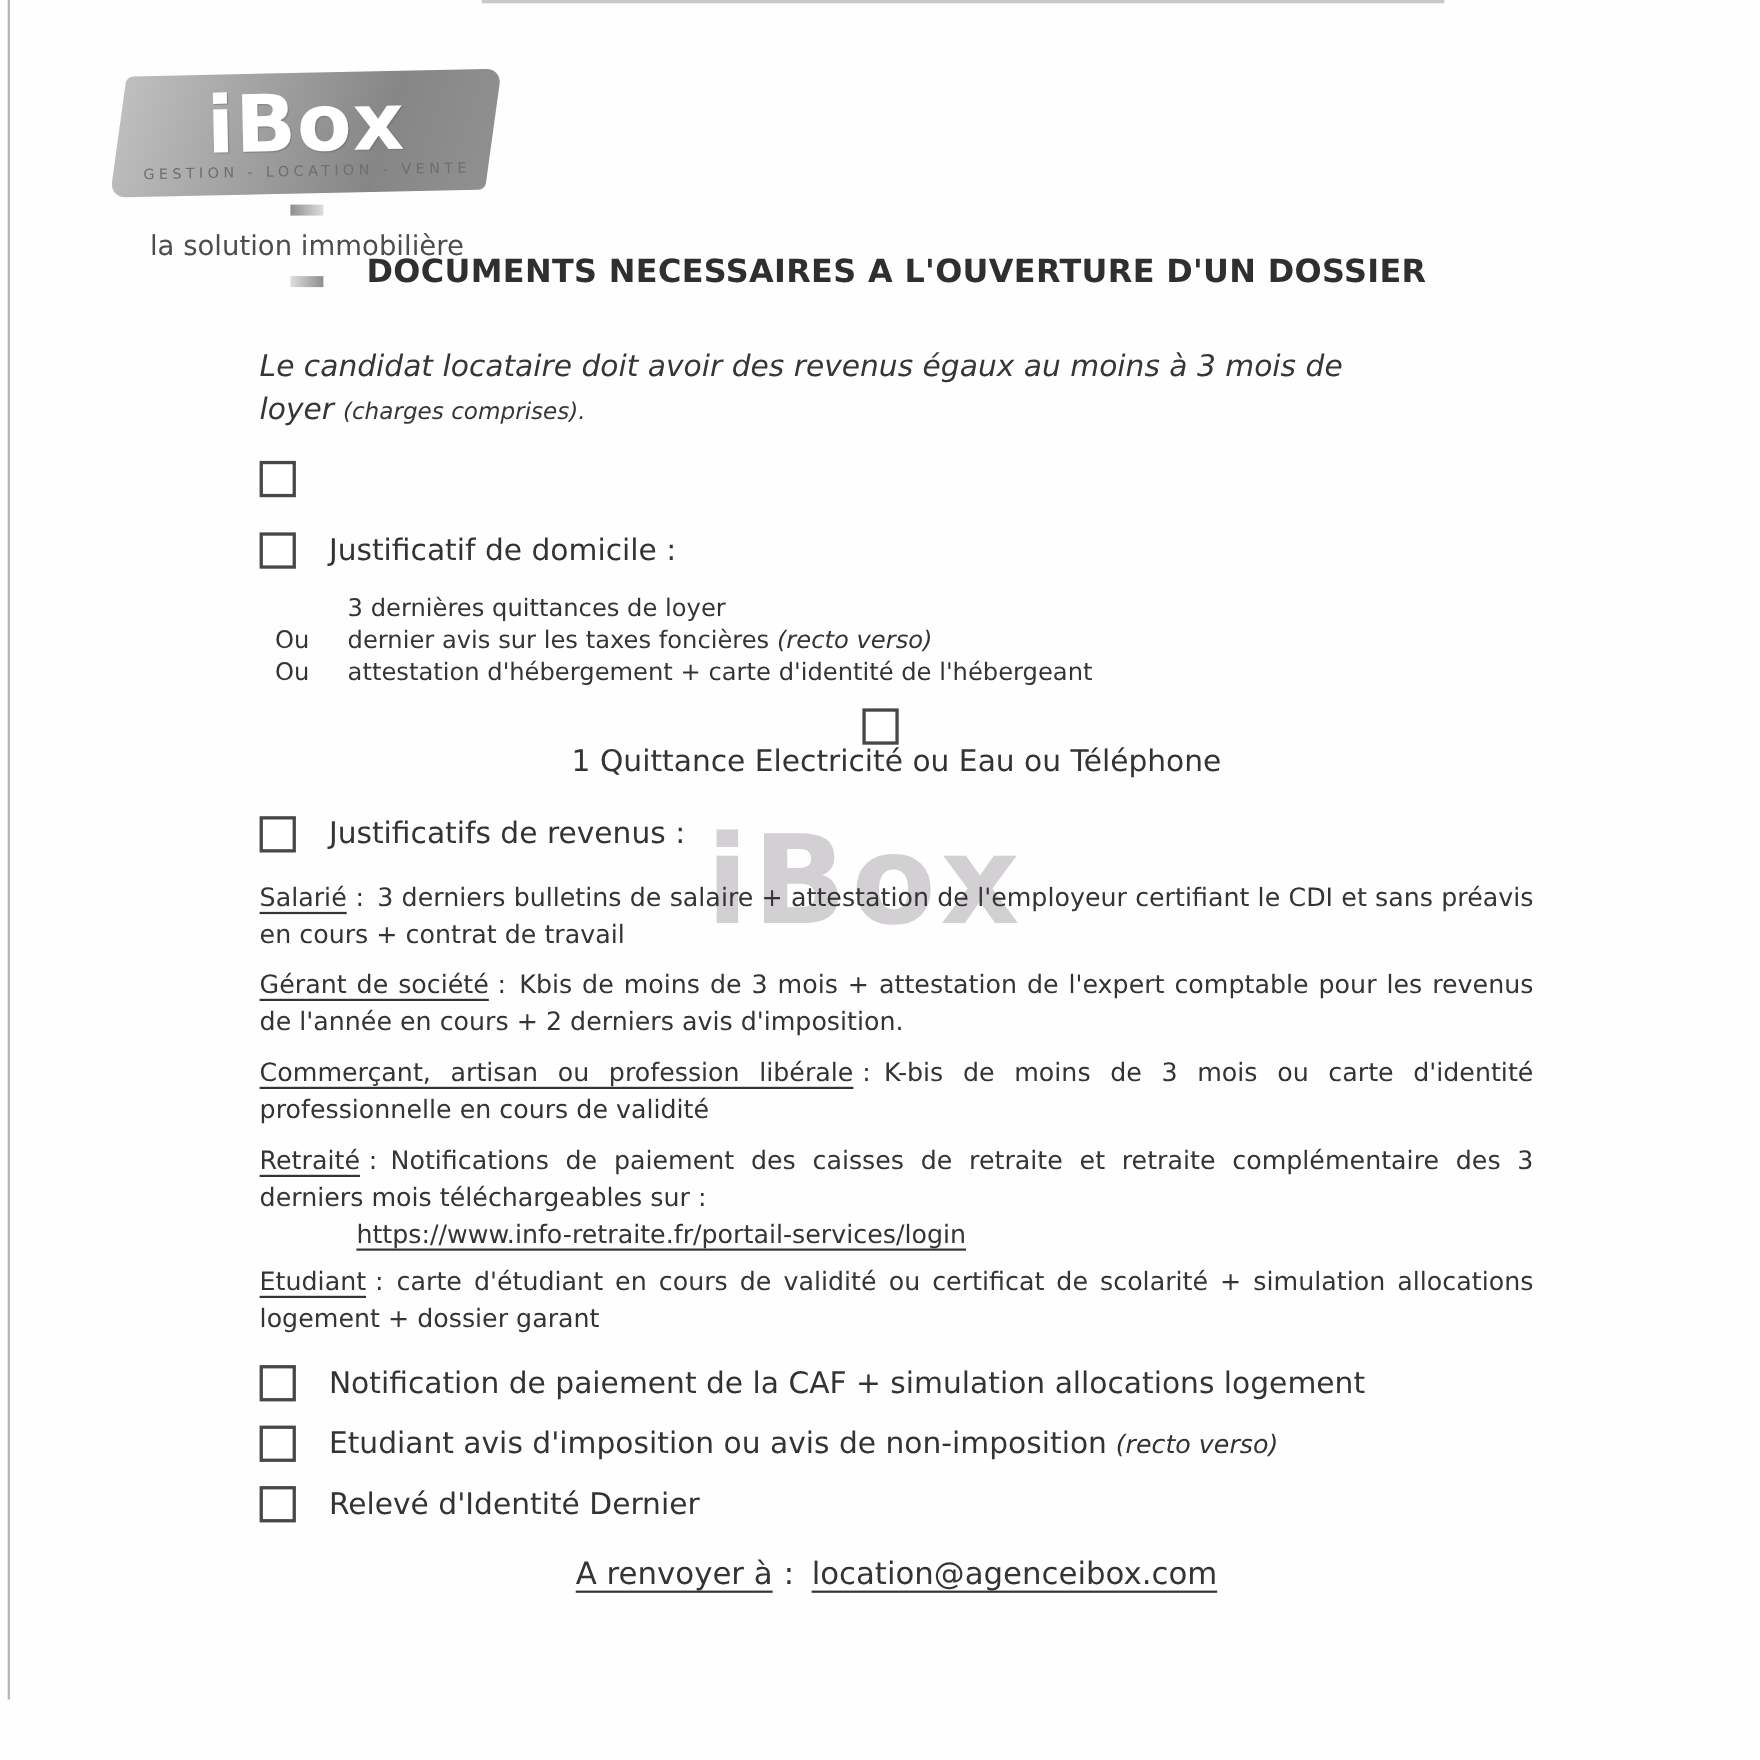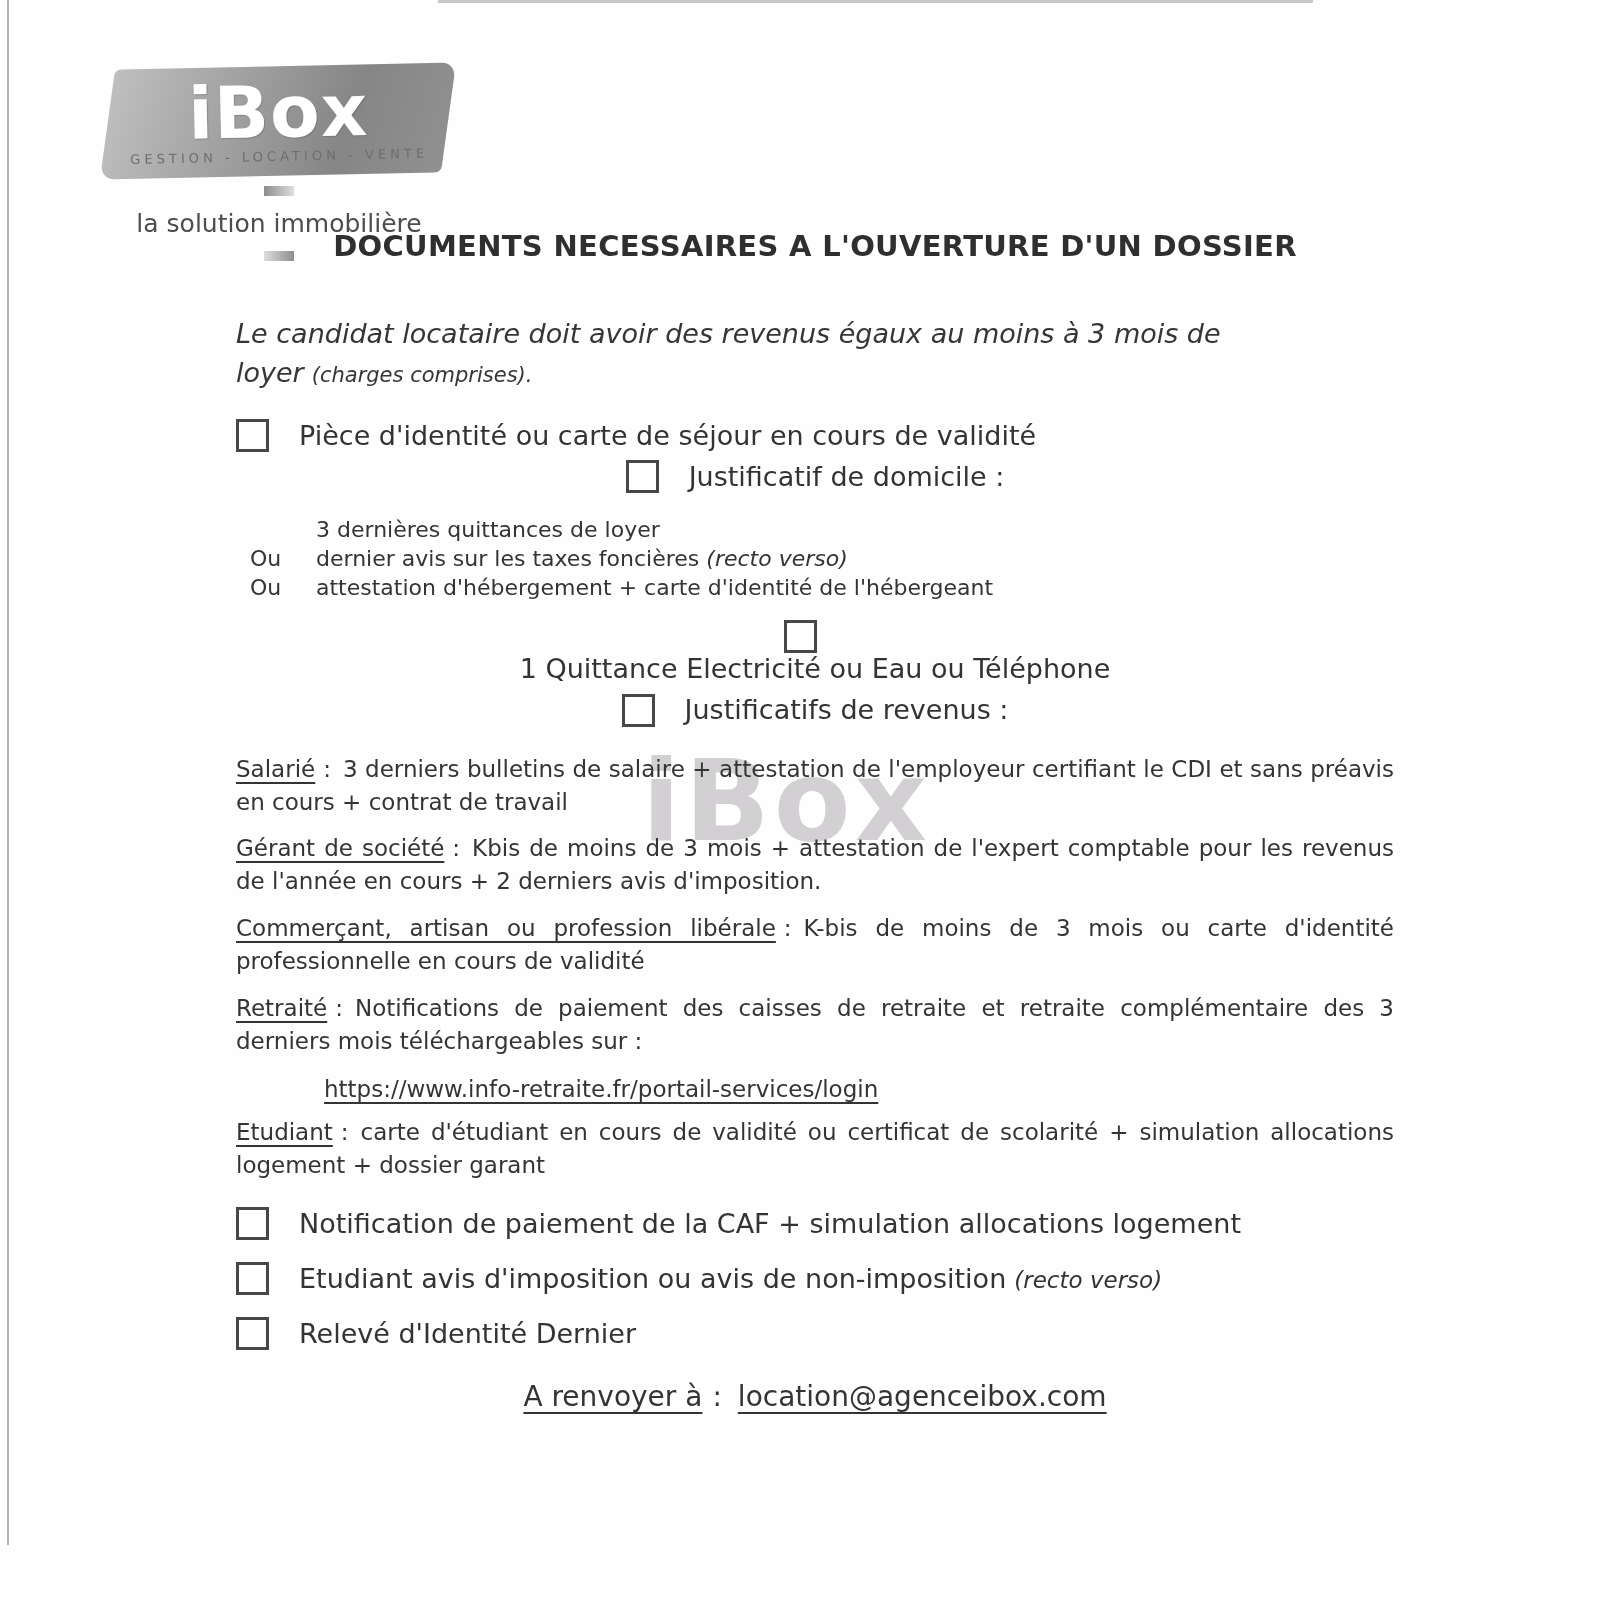--- a/index.html
+++ b/index.html
@@ -63,36 +63,36 @@
   .check-row { display:flex; align-items:center; }
   .checkbox {
     width:27px; height:27px; flex:none;
     border:3px solid #474747; background:#fff;
     margin-right:30px;
   }
   .check-label { font-size:27px; color:#333333; line-height:1.2; }
   .check-note { font-size:23px; font-style:italic; margin-left:8px; }
 
   .mt12 { margin-top:12px; } .mt18 { margin-top:18px;flex-direction:column; }
-  .mt20 { margin-top:8px;justify-content:center; } .mt22 { margin-top:22px; } .mt26 { margin-top:26px; }
+  .mt20 { margin-top:32px; } .mt22 { margin-top:22px; } .mt26 { margin-top:26px; }
 
   .options { margin-top:22px; font-size:22px; line-height:29px; color:#343434; }
   .opt-row { display:flex; }
   .opt-prefix { width:66px; flex:none; padding-left:14px; }
   .opt-row.first .opt-text { padding-left:0; }
   .opt-italic { font-style:italic; }
 
   .section {
     margin-top:26px; margin-bottom:0;
     font-size:23px; line-height:1.43; text-align:justify; color:#343434;
   }
   .section.tight { margin-top:14px; }
   .term { text-decoration:underline; text-underline-offset:5px; text-decoration-thickness:2px; }
   .sep { margin:0 12px 0 8px; }
-  .link-line { margin-top:18px; padding-left:88px; font-size:23px; }
+  .link-line { margin-top:4px; padding-left:88px; font-size:23px; }
   .doc-link { color:#343434; text-decoration:underline; text-underline-offset:5px; cursor:pointer; }
 
   .footer-line { margin-top:30px; text-align:center; font-size:28px; color:#343434; }
   .footer-label { text-decoration:underline; text-underline-offset:6px; text-decoration-thickness:2px; }
   .footer-sep { margin:0 16px 0 10px; }
   .footer-email { color:#343434; text-decoration:underline; text-underline-offset:6px; text-decoration-thickness:2px; cursor:pointer; }
 </style>
 </head>
 <body>
 
@@ -118,21 +118,20 @@
   <div class="watermark">iBox</div>
 
   <div class="content">
 
     <h1 class="doc-title">DOCUMENTS NECESSAIRES A L'OUVERTURE D'UN DOSSIER</h1>
 
     <p class="intro"><span>Le candidat locataire doit avoir des revenus égaux au moins à 3 mois de loyer</span><span class="intro-note">(charges comprises).</span></p>
 
     <div class="check-row mt12">
       <div class="checkbox"></div>
-      <div class="check-label">Pièce d'identité ou carte de séjour en cours de validité</div>
     </div>
     <div class="check-row mt20">
       <div class="checkbox"></div>
       <div class="check-label">Justificatif de domicile :</div>
     </div>
 
     <div class="options">
       <div class="opt-row first">
         <div class="opt-prefix"></div>
         <div class="opt-text"><span>3 dernières quittances de loyer</span><span class="opt-italic"></span></div>

